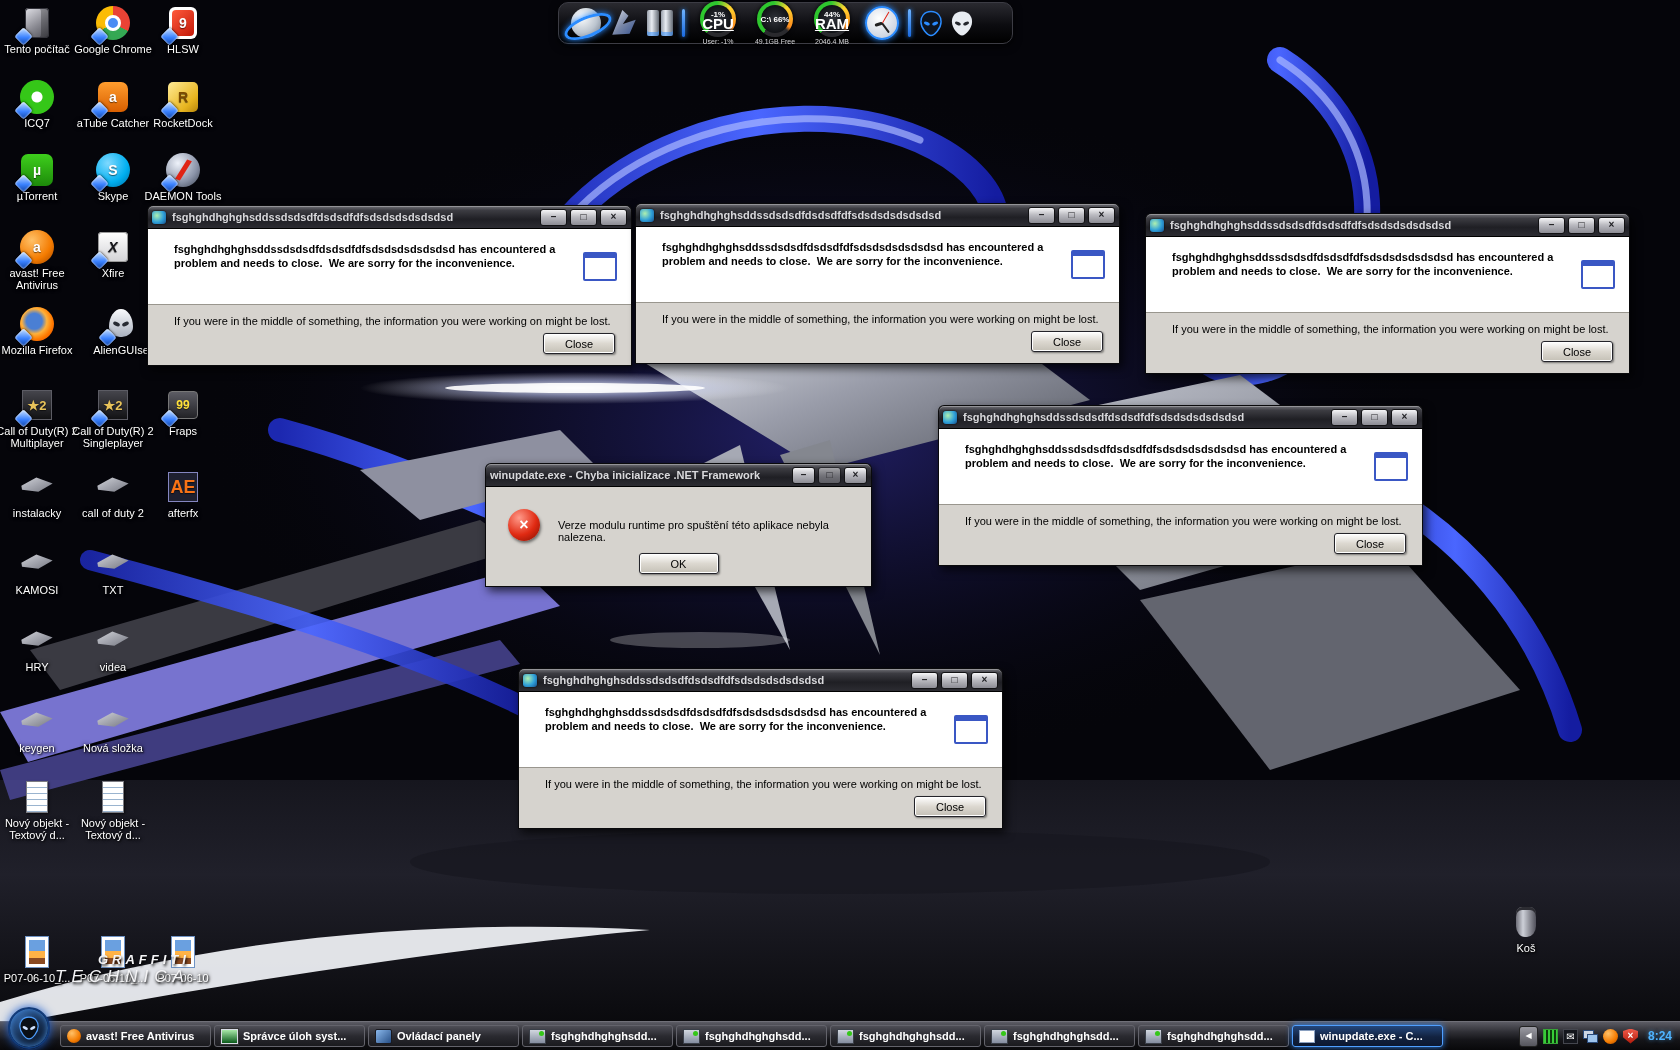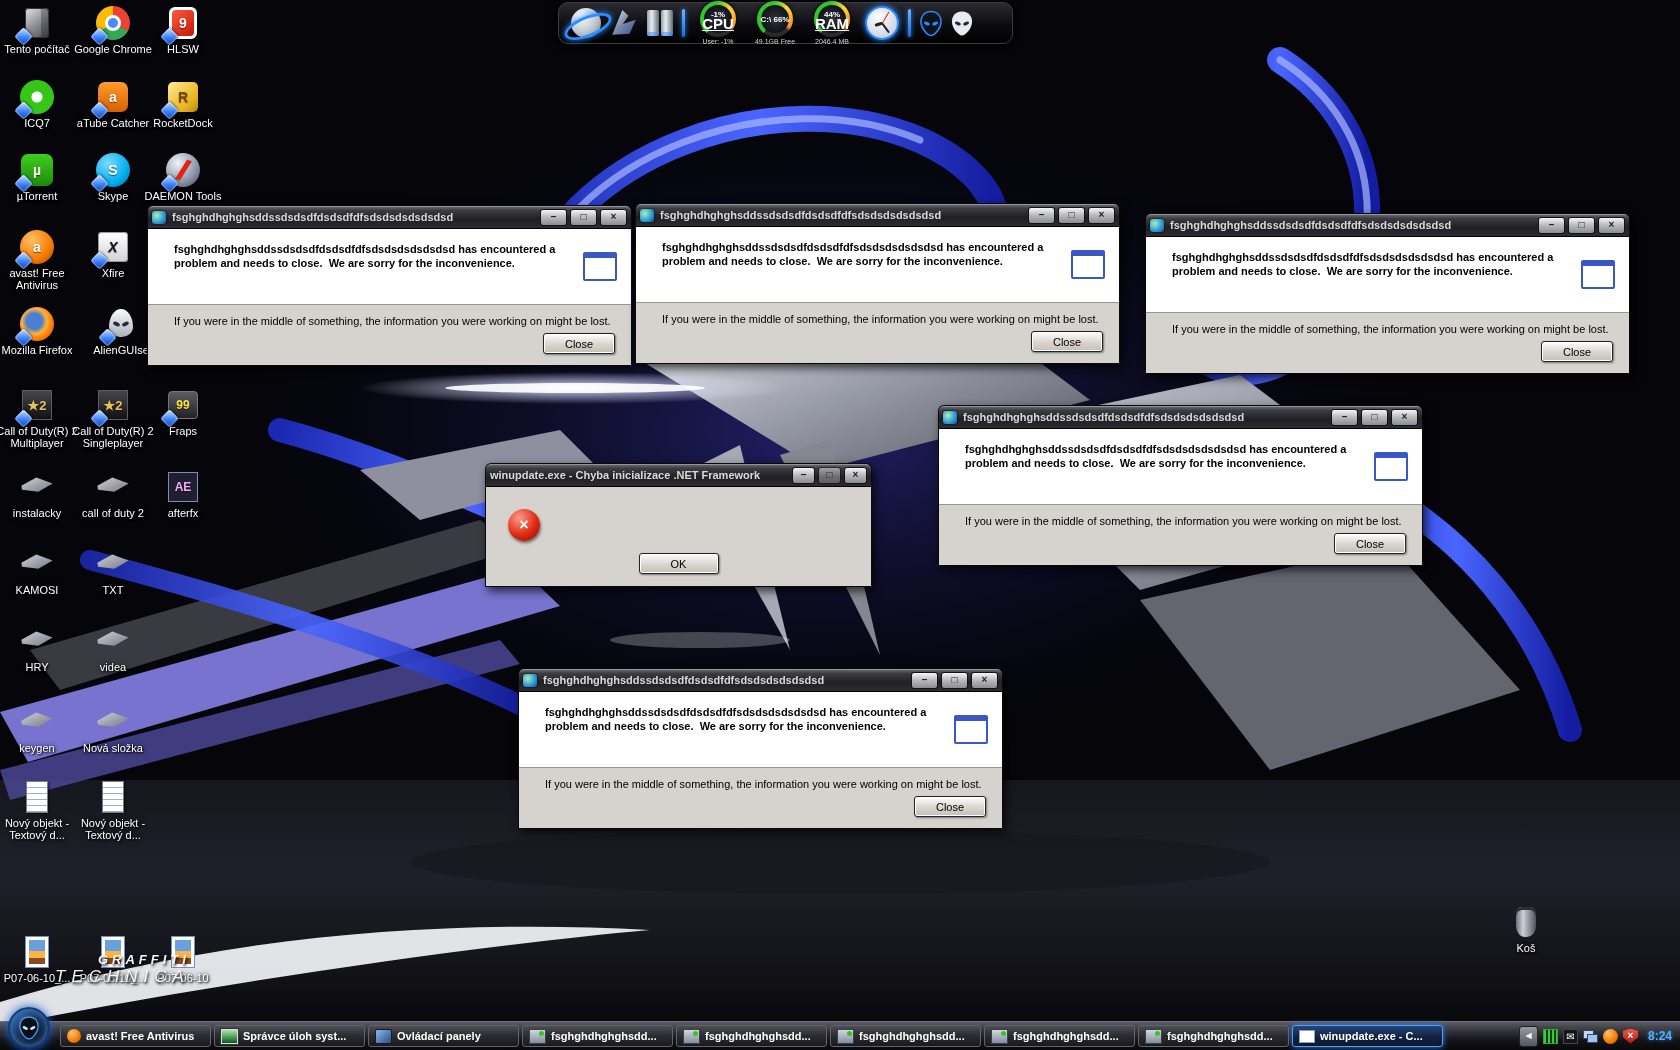--- a/index.html
+++ b/index.html
@@ -397,21 +397,21 @@
 </div>
 <div class="dicon" style="left:71px;top:470px">
   <div class="art">
       <div class="k k-folder"></div>
     </div>
   <div class="lbl">call of duty 2</div>
 </div>
 <div class="dicon" style="left:141px;top:470px">
   <div class="art">
       <div class="k k-ae"></div>
-      <span class="g" style="color:#f0abfc;font-size:12px">AE</span>
+      <span class="g" style="color:#f97316;font-size:18px">AE</span>
     </div>
   <div class="lbl">afterfx</div>
 </div>
 <div class="dicon" style="left:-5px;top:547px">
   <div class="art">
       <div class="k k-folder"></div>
     </div>
   <div class="lbl">KAMOSI</div>
 </div>
 <div class="dicon" style="left:71px;top:547px">
@@ -600,20 +600,21 @@
   <div class="tbar">
     <span class="ttext" style="margin-left:0">winupdate.exe - Chyba inicializace .NET Framework</span>
     <span class="tbtns">
         <span class="tb" style="width:21px">–</span>
         <span class="tb" style="width:21px;opacity:.55">□</span>
         <span class="tb" style="width:21px">×</span>
       </span>
   </div>
   <div class="netbody">
     <div class="erricon">×</div>
+    <div class="netmsg">Verze modulu runtime pro spuštění této aplikace nebyla nalezena.</div>
     <button class="xpbtn okbtn">OK</button>
   </div>
 </div>
 
 <div id="taskbar">
   <div id="storb">
     <svg width="20" height="24" viewBox="0 0 24 28">
       <path d="M12 1 C20 1 23 7 23 12 C23 19 16 27 12 27 C8 27 1 19 1 12 C1 7 4 1 12 1 Z" fill="#0a0f16" stroke="#4f9fff" stroke-width="1.4"></path>
       <ellipse cx="7.5" cy="14" rx="3.4" ry="1.8" fill="#cfe2ff" transform="rotate(24 7.5 14)"></ellipse>
       <ellipse cx="16.5" cy="14" rx="3.4" ry="1.8" fill="#cfe2ff" transform="rotate(-24 16.5 14)"></ellipse>

